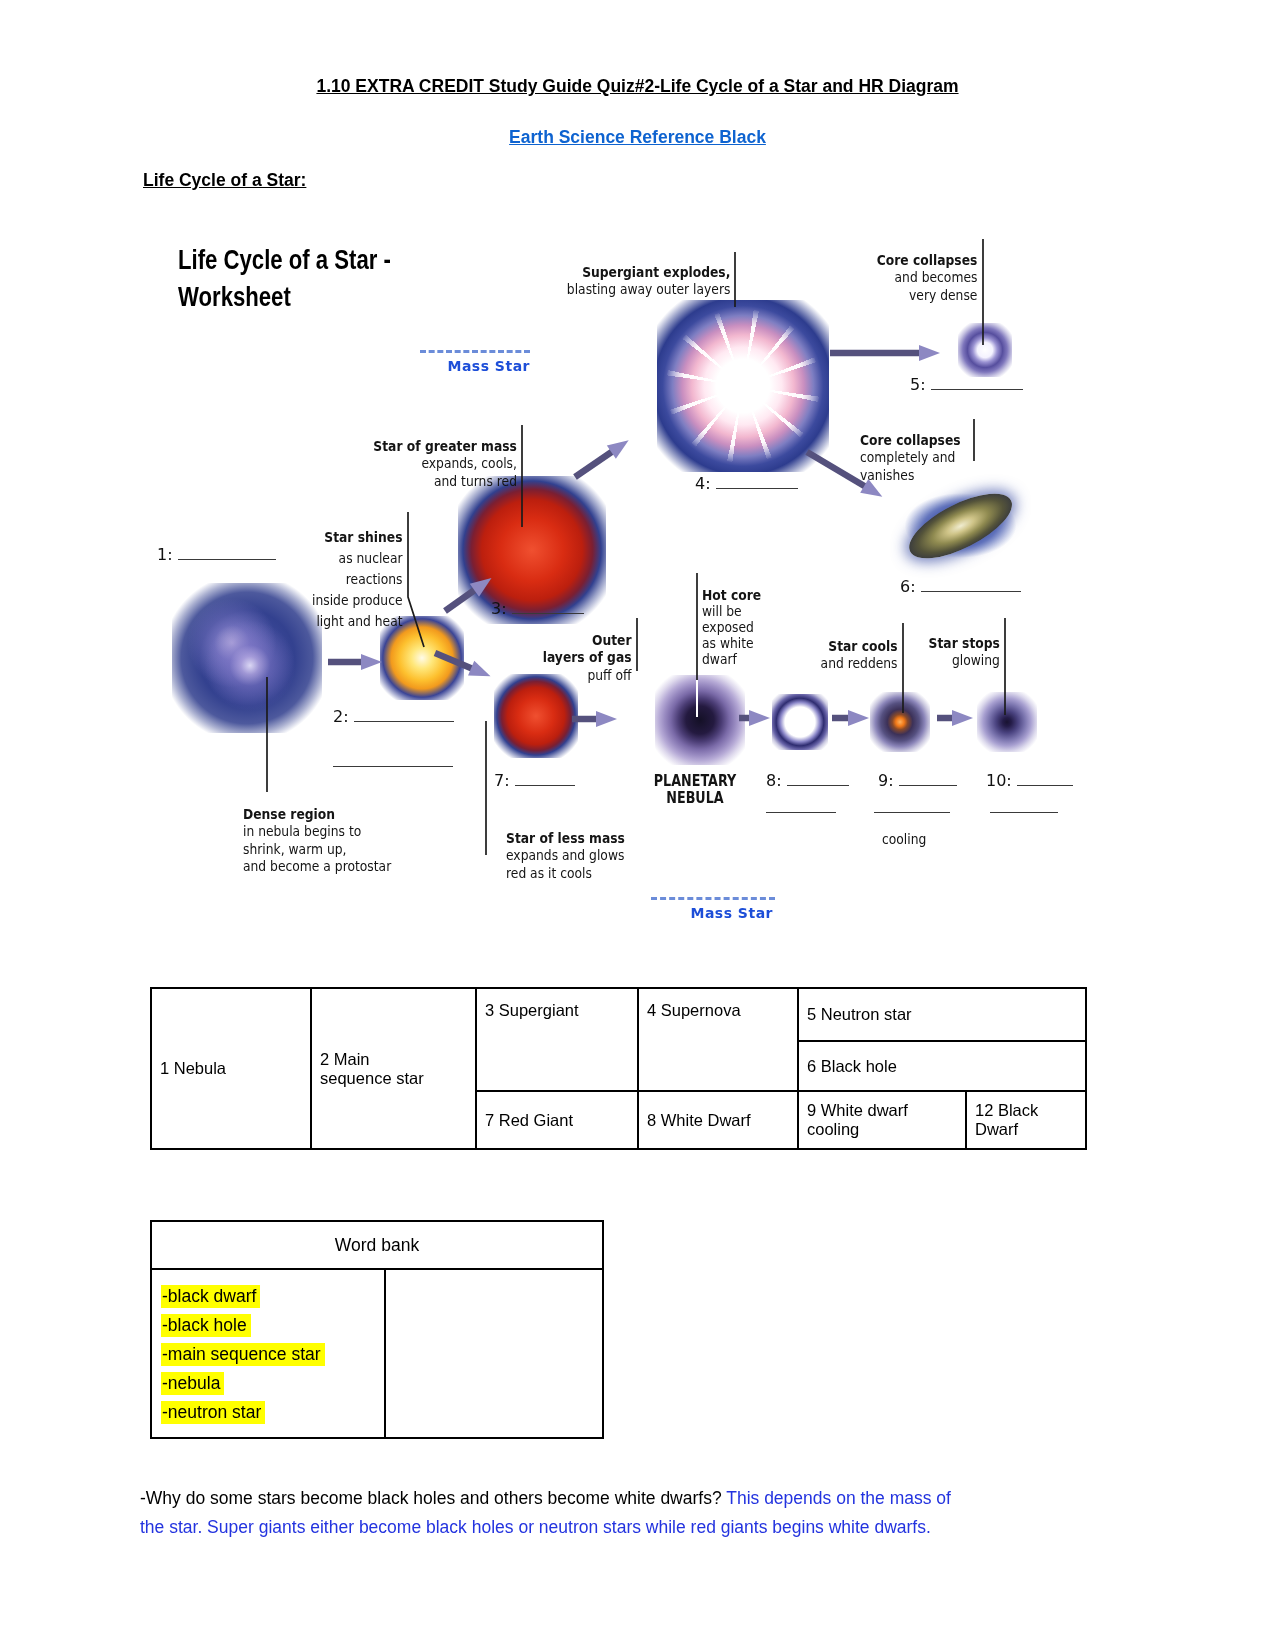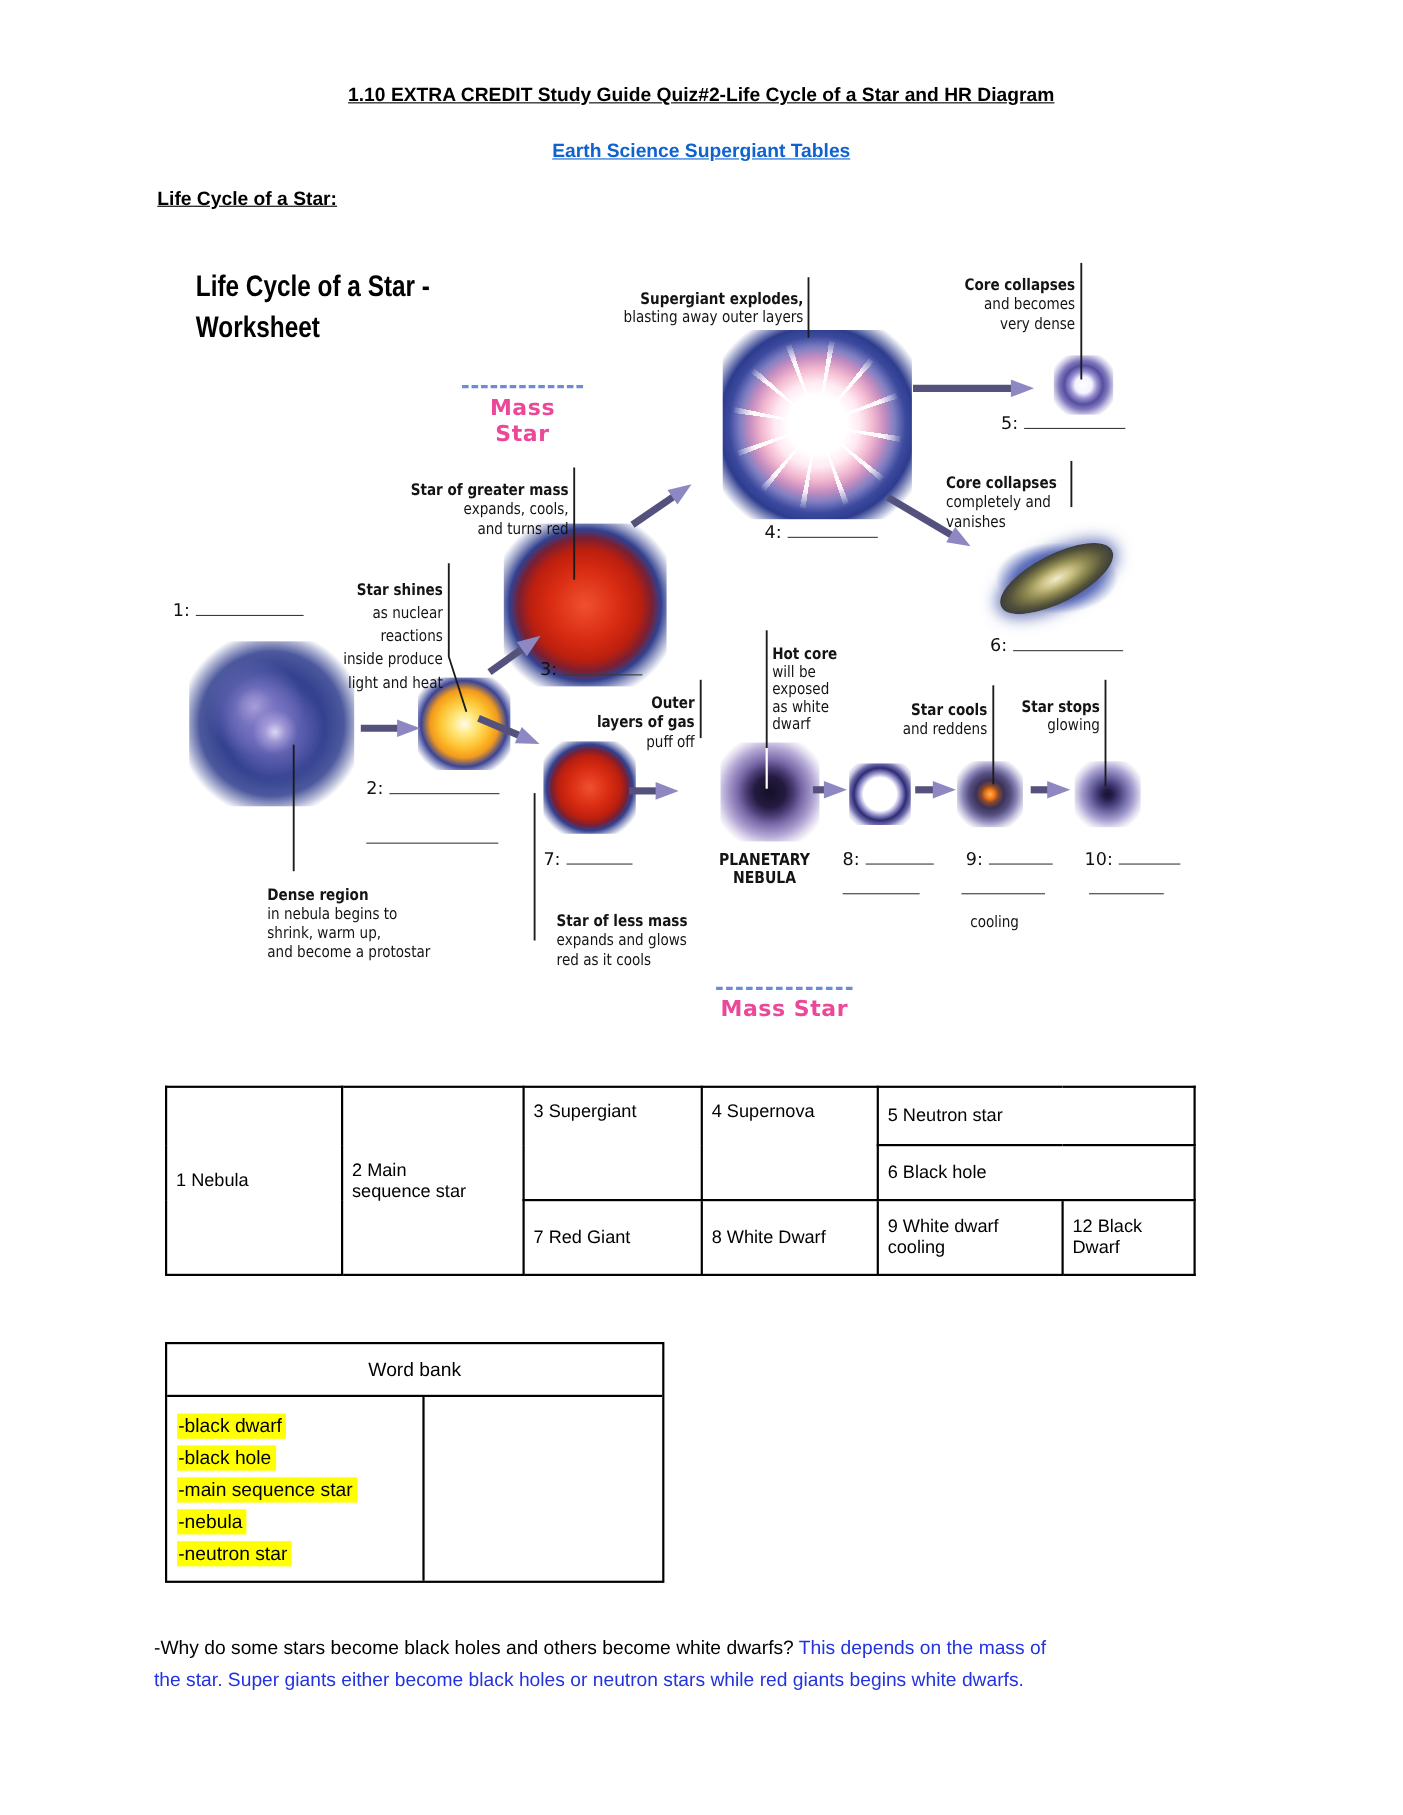--- a/index.html
+++ b/index.html
@@ -10,21 +10,21 @@
   
   .doc-title{top:76px;left:0;width:100%;text-align:center;font-size:17.5px;font-weight:bold;
              text-decoration:underline;}
   .ref-link{top:127px;left:0;width:100%;display:block;text-align:center;font-size:17.5px;
             font-weight:bold;color:#0e63d0;text-decoration:underline;}
   .section-heading{top:170px;left:143px;font-size:17.5px;font-weight:bold;text-decoration:underline;}
 
   
   .diagram-title{left:178px;top:242px;font-size:27px;font-weight:bold;line-height:37px;
                  transform:scaleX(.82);transform-origin:left top;white-space:nowrap;}
-  .mass-star{font-size:20px;font-weight:bold;letter-spacing:.5px;color:#ec4899;text-align:center;
+  .mass-star{font-size:14px;font-weight:bold;letter-spacing:.5px;color:#1d4ed8;text-align:right;
              font-family:"DejaVu Sans",sans-serif;}
   .dash-line{height:0;border-top:3px dashed #6b8cd9;}
 
   .lbl{font-family:"DejaVu Sans",sans-serif;font-size:14.5px;line-height:17.5px;color:#141414;
        transform:scaleX(.85);white-space:pre-line;}
   .lbl .b{display:block;font-weight:bold;white-space:pre-line;}
   .lbl .r{display:block;white-space:pre-line;}
   .lbl.ra{text-align:right;transform-origin:right top;}
   .lbl.la{text-align:left;transform-origin:left top;}
   .lbl.ctr{text-align:center;transform-origin:center top;}
@@ -91,21 +91,21 @@
   
   .question{left:140px;top:1484px;width:1010px;font-size:17.5px;line-height:29px;}
   .q-answer{color:#2333df;}
 </style>
 </head>
 <body>
 
 <div class="page">
 
   <div class="abs doc-title">1.10 EXTRA CREDIT Study Guide Quiz#2-Life Cycle of a Star and HR Diagram</div>
-  <a class="abs ref-link" href="#">Earth Science Supergiant Tables</a>
+  <a class="abs ref-link" href="#">Earth Science Reference Black</a>
   <div class="abs section-heading">Life Cycle of a Star:</div>
 
   <div class="abs star nebula"></div>
   <div class="abs star yellow-star"></div>
   <div class="abs star red-giant"></div>
   <div class="abs star red-small"></div>
   <div class="abs star supernova">
       <div class="sn-rays"></div>
     </div>
   <div class="abs star neutron"></div>
@@ -231,21 +231,21 @@
       <tr style="height:53px">
         <td rowspan="3"><span>1 Nebula</span></td>
         <td rowspan="3" id="cell-c2"><span>2 Main sequence star</span></td>
         <td rowspan="2" class="vtop"><span>3 Supergiant</span></td>
         <td rowspan="2" class="vtop"><span>4 Supernova</span></td>
         <td colspan="2"><span>5 Neutron star</span></td>
       </tr>
       <tr style="height:50px">
         <td colspan="2"><span>6 Black hole</span></td>
       </tr>
-      <tr style="height:68px">
+      <tr style="height:58px">
         <td><span>7 Red Giant</span></td>
         <td><span>8 White Dwarf</span></td>
         <td><span>9 White dwarf cooling</span></td>
         <td><span>12 Black Dwarf</span></td>
       </tr>
     </tbody>
   </table>
 
   <div class="abs wordbank">
     <div class="wb-header">Word bank</div>

